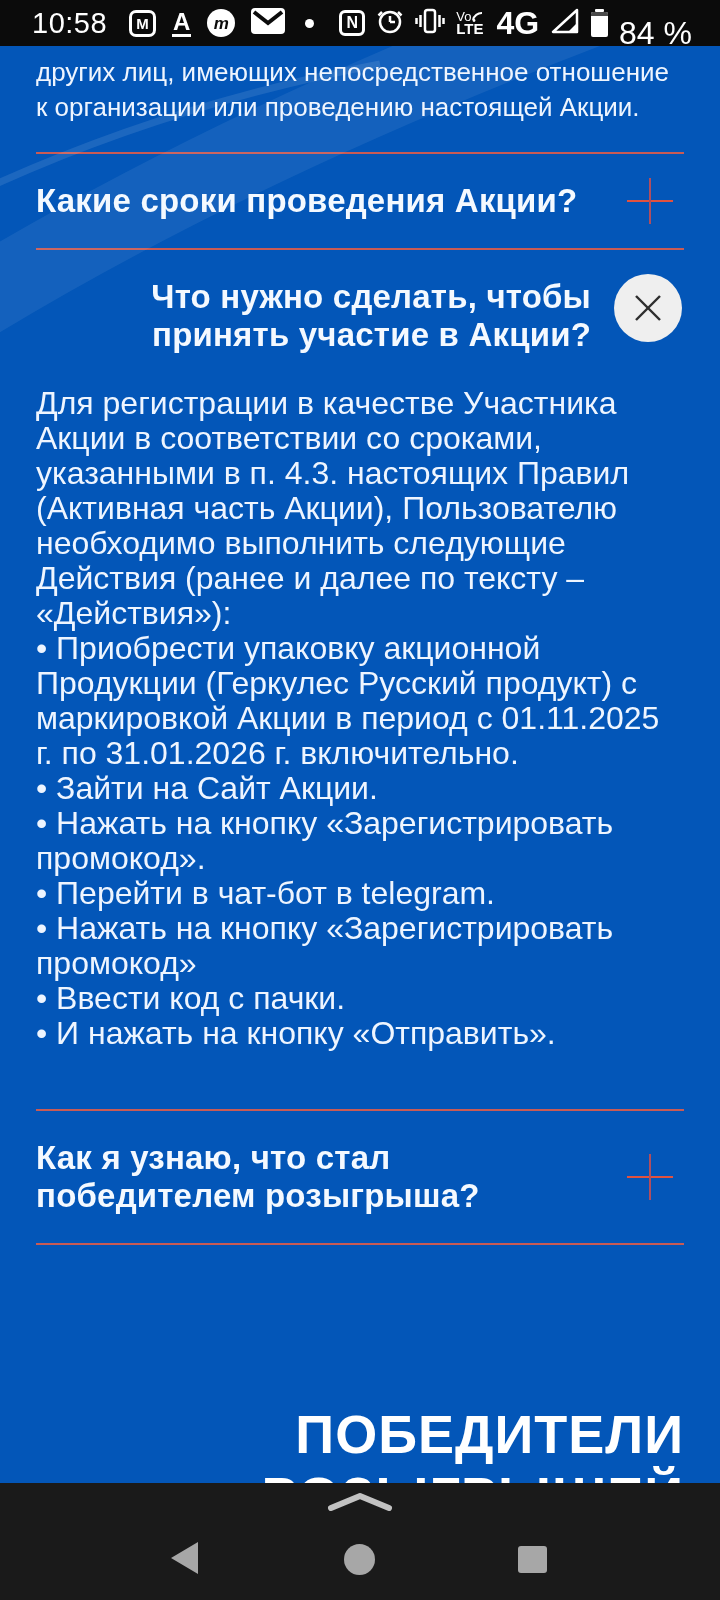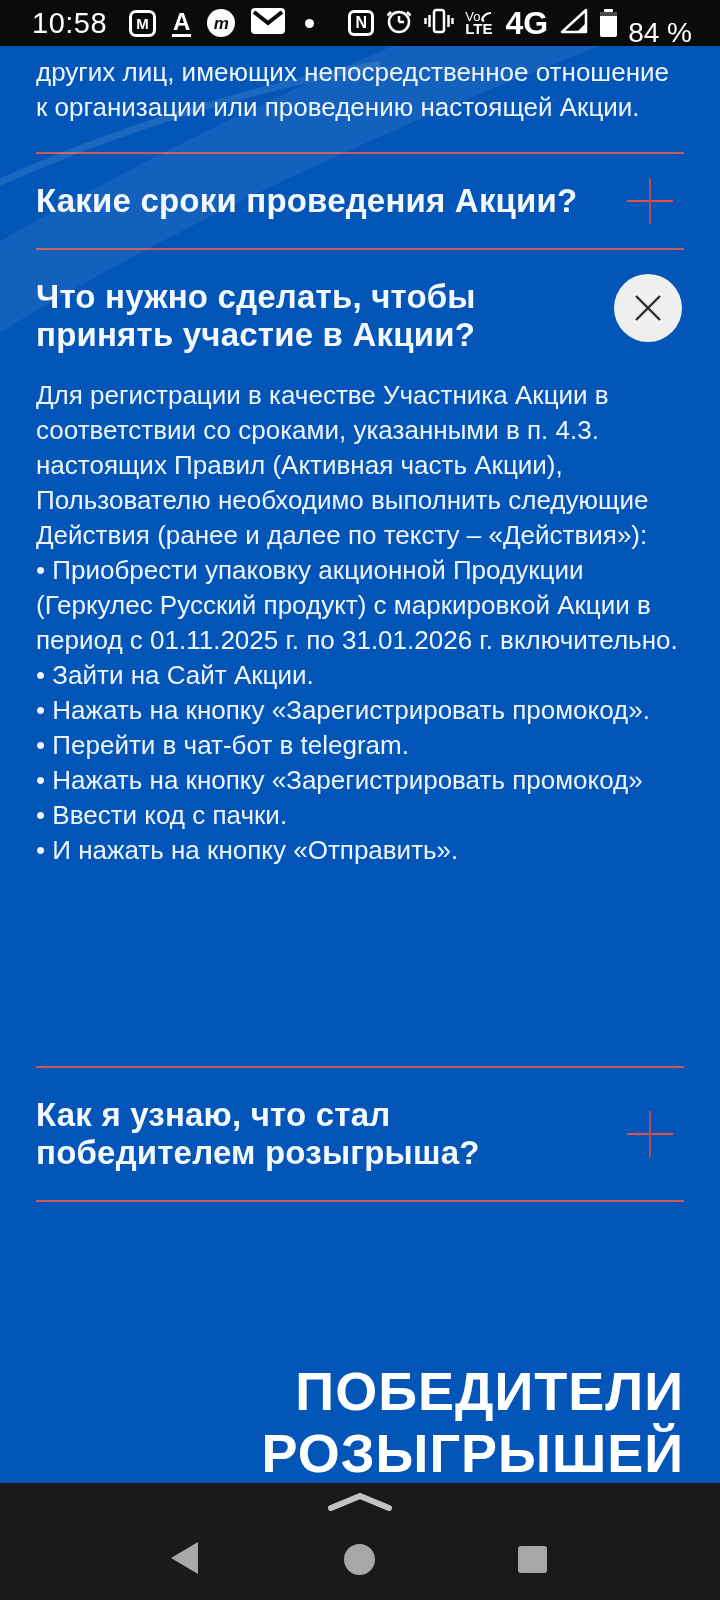--- a/index.html
+++ b/index.html
@@ -34,50 +34,50 @@
     font-size:16px;font-weight:bold;line-height:1;
   }
   .volte{display:flex;flex-direction:column;align-items:flex-start;line-height:12px;}
   .volte .t{font-size:13px;font-weight:normal;display:flex;align-items:flex-start;gap:1px;}
   .volte .b{font-size:15px;font-weight:bold;}
   .net4g{font-size:32px;font-weight:bold;margin-left:1px;}
   .battery{position:relative;width:17px;height:28px;}
   .battery .cap{position:absolute;top:0;left:4px;width:9px;height:3px;background:#fff;border-radius:1px;}
   .battery .body{position:absolute;top:3px;left:0;width:17px;height:25px;background:#fff;border-radius:2px;overflow:hidden;}
   .battery .gap{position:absolute;top:0;left:0;width:100%;height:4px;background:#4a4a4a;}
-  .sb-pct{font-size:28px;margin-top:20px;}
+  .sb-pct{font-size:32px;margin-top:20px;}
   
   .page{
     position:absolute;top:46px;left:0;width:720px;height:1437px;overflow:hidden;
     background:#0356b8;color:#fff;padding:0 36px;
   }
   .wm{position:absolute;left:0;top:0;pointer-events:none;}
   .para{
     margin:9px 0 0;font-size:26px;line-height:35px;color:#eef5ff;
   }
   .divider{height:2px;background:#c95b55;border:none;margin:0;}
   .d1{margin-top:27px;}
   .faq-item{position:relative;}
   .question{
     font-size:33px;font-weight:bold;line-height:38px;letter-spacing:0.2px;
     padding:28px 0 28px;max-width:555px;color:#f4f9ff;
   }
-  .q-two{padding-bottom:24px;}
+  .q-two{padding-bottom:24px;text-align:right;}
   .plus-icon{
     position:absolute;right:11px;top:50%;transform:translateY(-50%);
     width:46px;height:46px;
   }
   .plus-icon .ph{position:absolute;left:0;top:22px;width:46px;height:2px;background:#e0523f;}
   .plus-icon .pv{position:absolute;left:22px;top:0;width:2px;height:46px;background:#b04e5e;}
   .close-btn{
     position:absolute;right:2px;top:24px;width:68px;height:68px;border-radius:50%;
     background:#efefef;display:flex;align-items:center;justify-content:center;
   }
   .answer{
-    margin:0 0 0;font-size:26px;line-height:35px;color:#eef5ff;
+    margin:8px 0 0;font-size:32px;line-height:35px;color:#eef5ff;
     white-space:pre-line;min-height:630px;
   }
   .d3{margin-top:58px;}
   .winners{
     margin:158px 0 0;text-align:right;font-size:54px;line-height:62px;
     font-weight:bold;letter-spacing:1px;color:#fff;white-space:pre-line;
   }
   
   .bottom{
     position:absolute;left:0;top:1483px;width:720px;height:117px;background:#1a1a1a;

